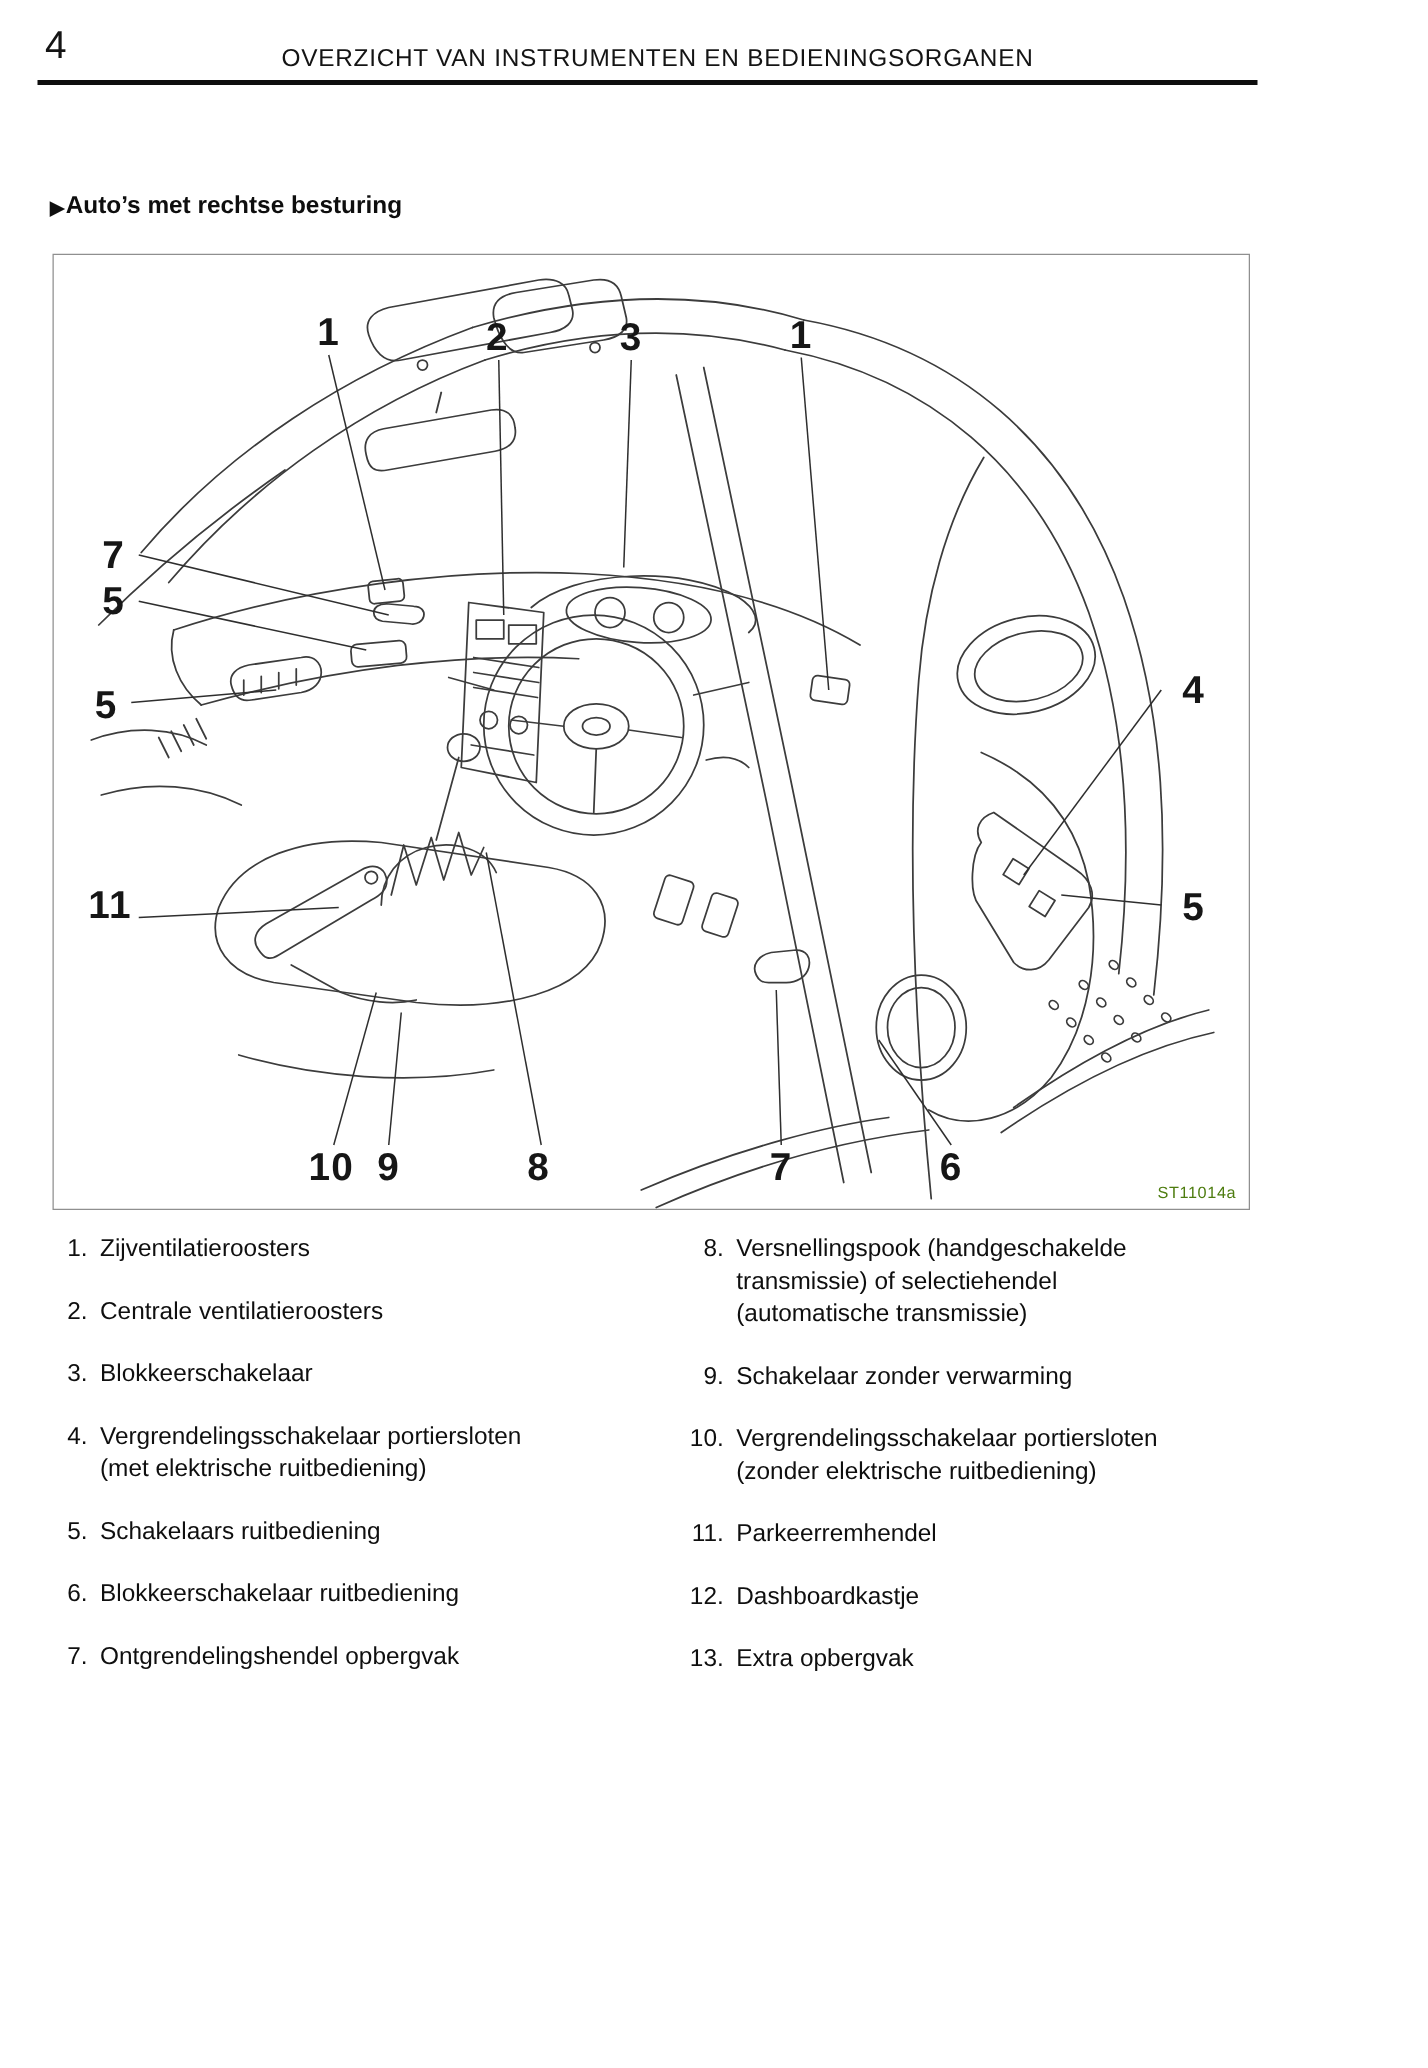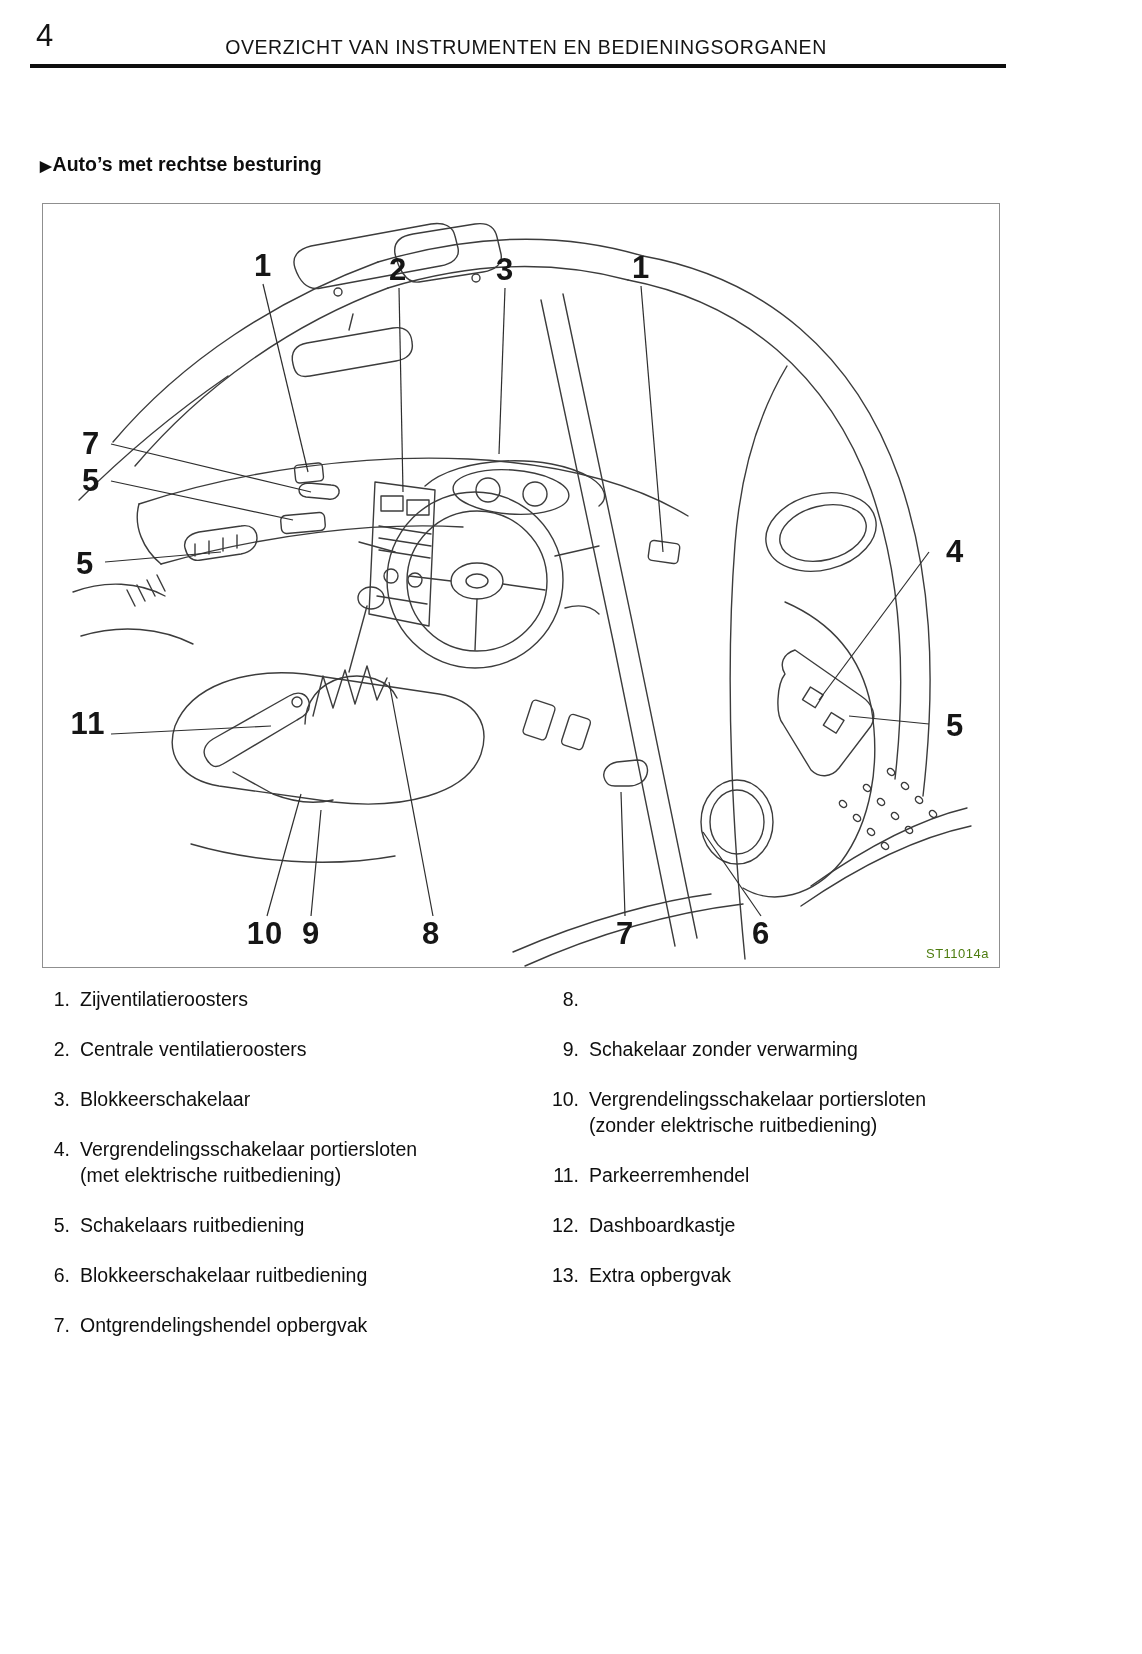--- a/index.html
+++ b/index.html
@@ -269,20 +269,23 @@
       </div>
       <div class="legend-item">
         <span class="legend-num">7.</span>
         <span class="legend-text">Ontgrendelingshendel opbergvak</span>
       </div>
     </div>
 
     <div class="legend-col right">
       <div class="legend-item">
         <span class="legend-num">8.</span>
+        <span class="legend-text">Versnellingspook (handgeschakelde
+transmissie) of selectiehendel
+(automatische transmissie)</span>
       </div>
       <div class="legend-item">
         <span class="legend-num">9.</span>
         <span class="legend-text">Schakelaar zonder verwarming</span>
       </div>
       <div class="legend-item">
         <span class="legend-num">10.</span>
         <span class="legend-text">Vergrendelingsschakelaar portiersloten
 (zonder elektrische ruitbediening)</span>
       </div>

